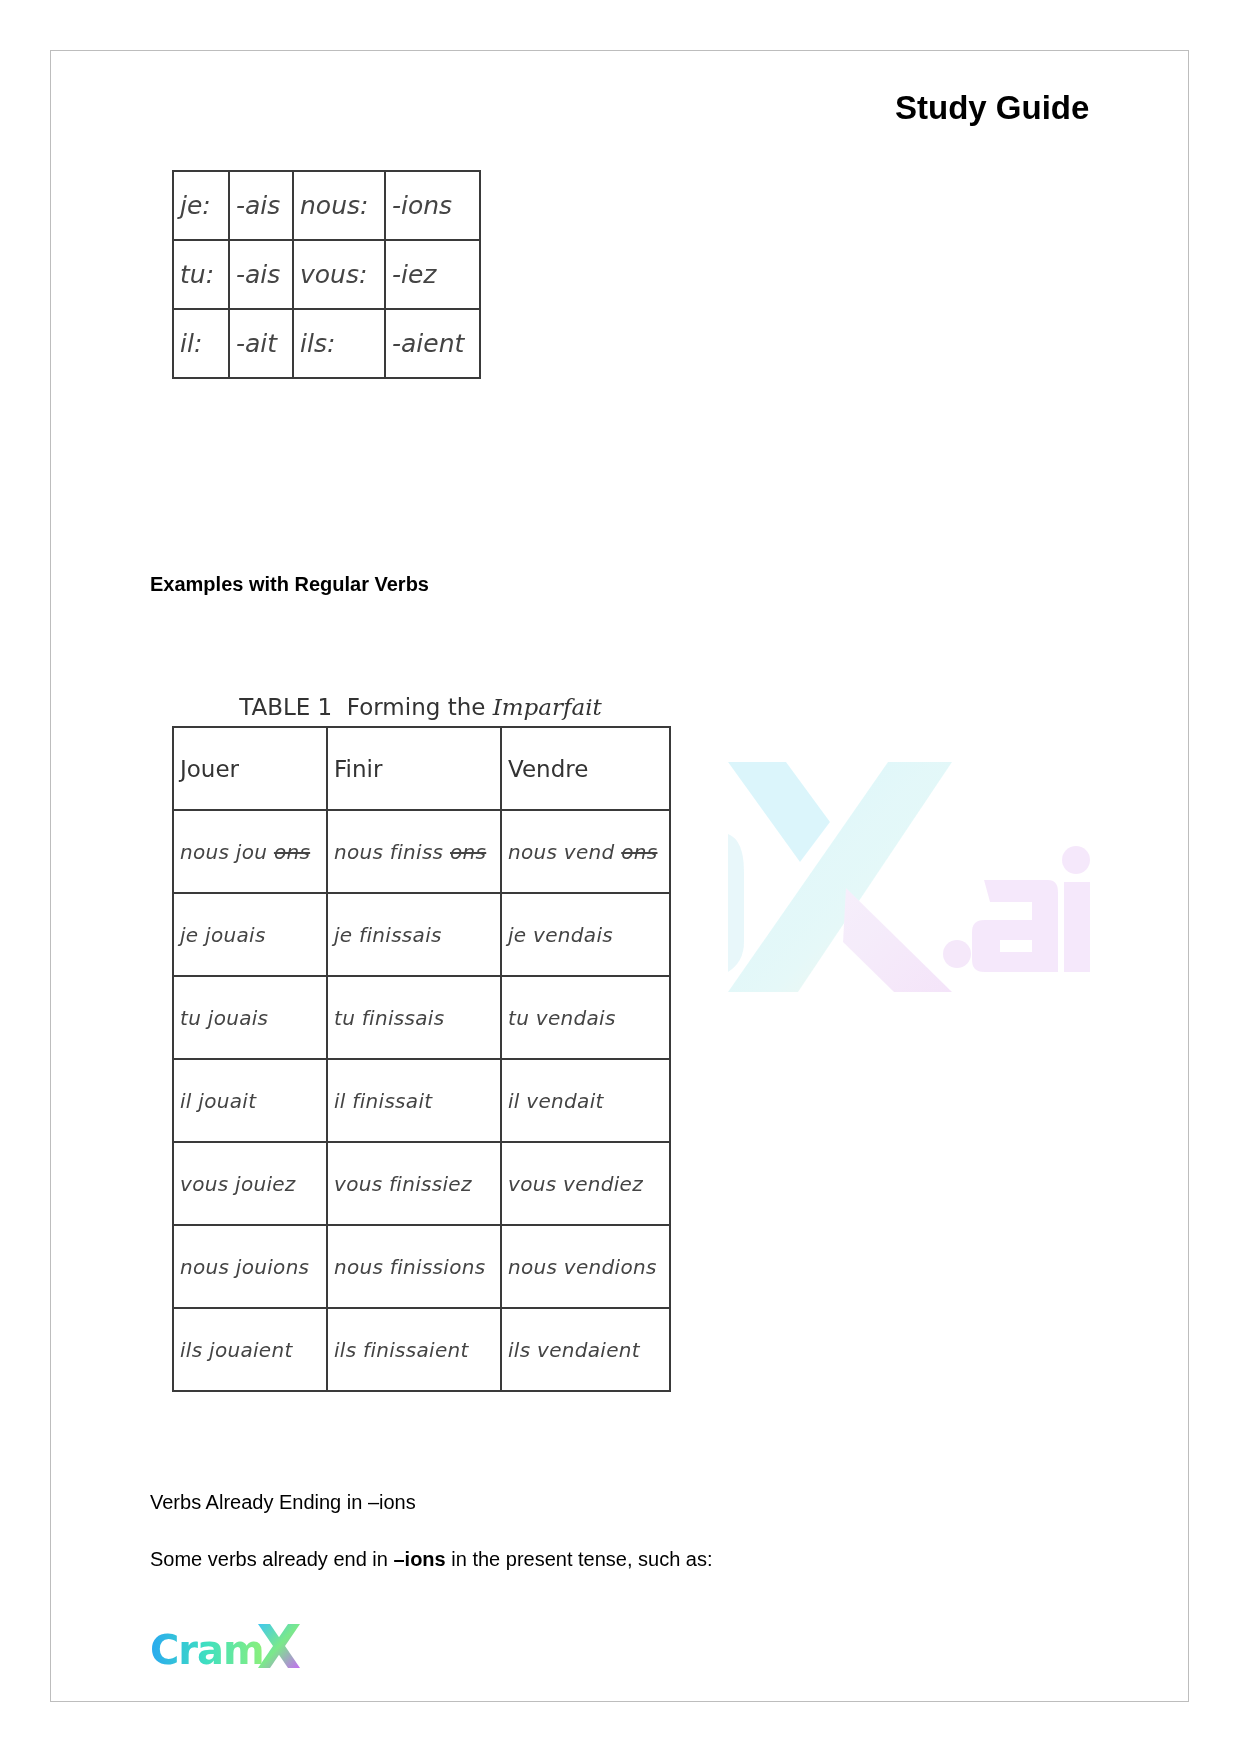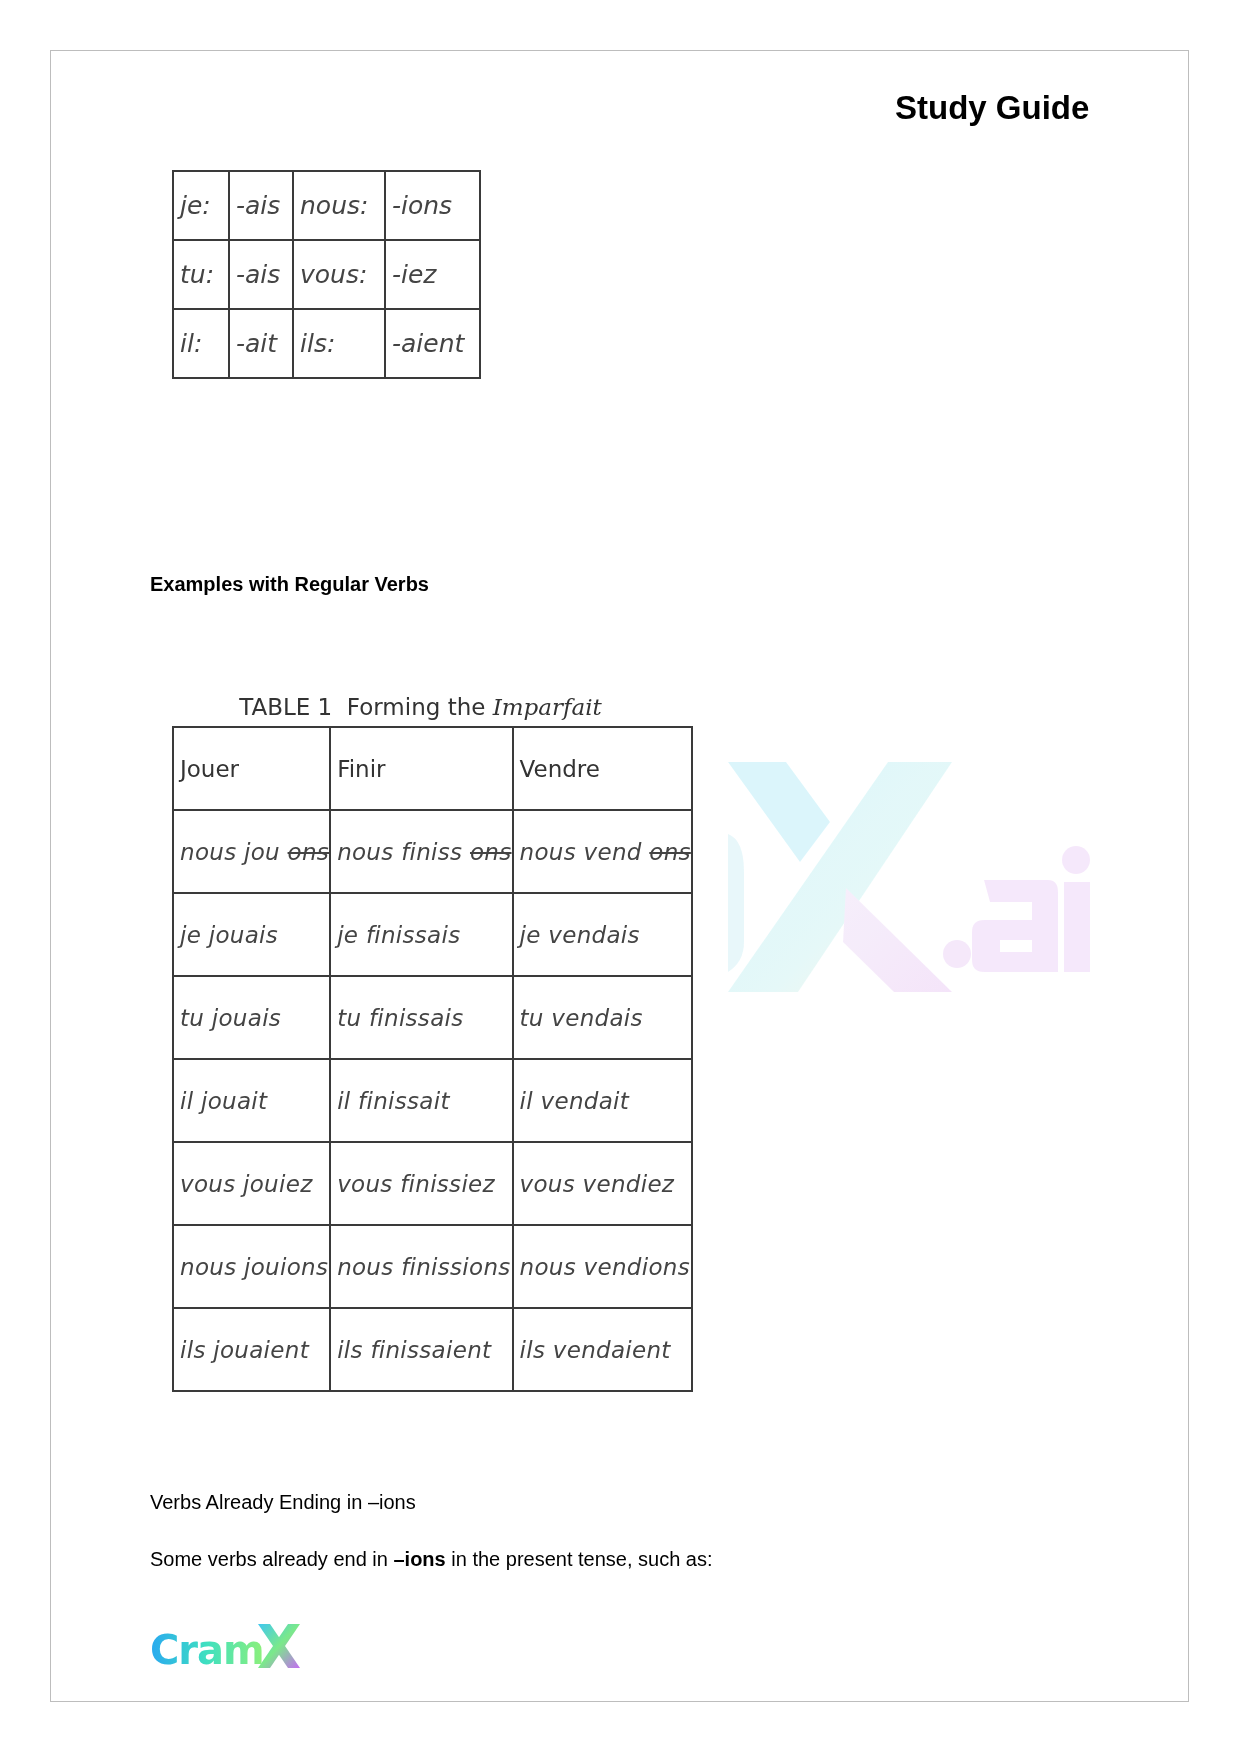--- a/index.html
+++ b/index.html
@@ -9,23 +9,23 @@
 
     table.endings { position: absolute; left: 172px; top: 170px; border-collapse: collapse; }
     table.endings td { border: 2px solid #3a3a3a; height: 69px; padding: 0 0 0 6px; font-family: "DejaVu Sans", sans-serif; font-style: italic; font-size: 25px; color: #444; vertical-align: middle; box-sizing: border-box; white-space: nowrap; }
 
     .h-examples { position: absolute; left: 150px; top: 572px; font-size: 20px; font-weight: bold; line-height: 24px; }
 
     .caption { position: absolute; left: 172px; top: 692px; width: 497px; text-align: center; font-family: "DejaVu Sans", sans-serif; font-size: 23px; color: #333; line-height: 30px; white-space: nowrap; }
     .caption i { font-family: "DejaVu Serif", serif; }
 
     table.forms { position: absolute; left: 172px; top: 726px; border-collapse: collapse; }
-    table.forms td, table.forms th { border: 2px solid #3a3a3a; height: 83px; padding: 0 0 0 6px; box-sizing: border-box; vertical-align: middle; text-align: left; white-space: nowrap; color: #444; }
+    table.forms td, table.forms th { border: 2px solid #3a3a3a; height: 83px; padding: 0 8px 0 6px; box-sizing: border-box; vertical-align: middle; text-align: left; white-space: nowrap; color: #444; }
     table.forms th { font-family: "DejaVu Sans", sans-serif; font-weight: normal; font-size: 23px; color: #333; }
-    table.forms td { font-family: "DejaVu Sans", sans-serif; font-style: italic; font-size: 23px; letter-spacing: 0.3px; }
+    table.forms td { font-family: "DejaVu Sans", sans-serif; font-style: italic; font-size: 20px; letter-spacing: 0.3px; }
     .strike { text-decoration: line-through; }
 
     .watermark { position: absolute; left: 728px; top: 762px; width: 362px; height: 230px; opacity: 0.9; }
 
     .h-verbs { position: absolute; left: 150px; top: 1490px; font-size: 20px; font-weight: normal; line-height: 24px; }
     .para { position: absolute; left: 150px; top: 1546px; font-size: 20px; line-height: 26px; white-space: nowrap; }
 
     .logo { position: absolute; left: 150px; top: 1620px; width: 150px; height: 52px; }
   </style>
 </head>

